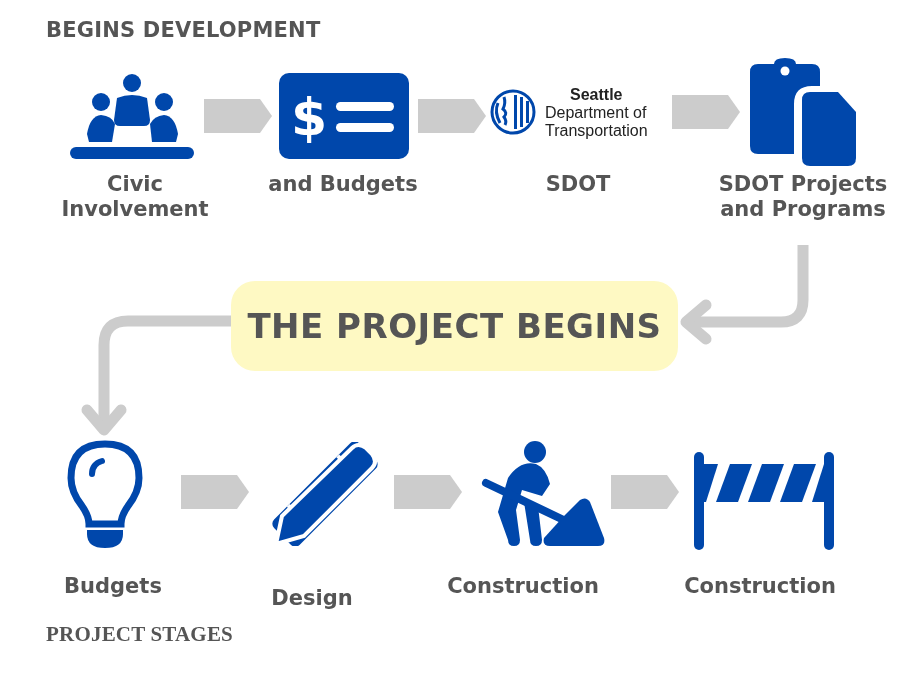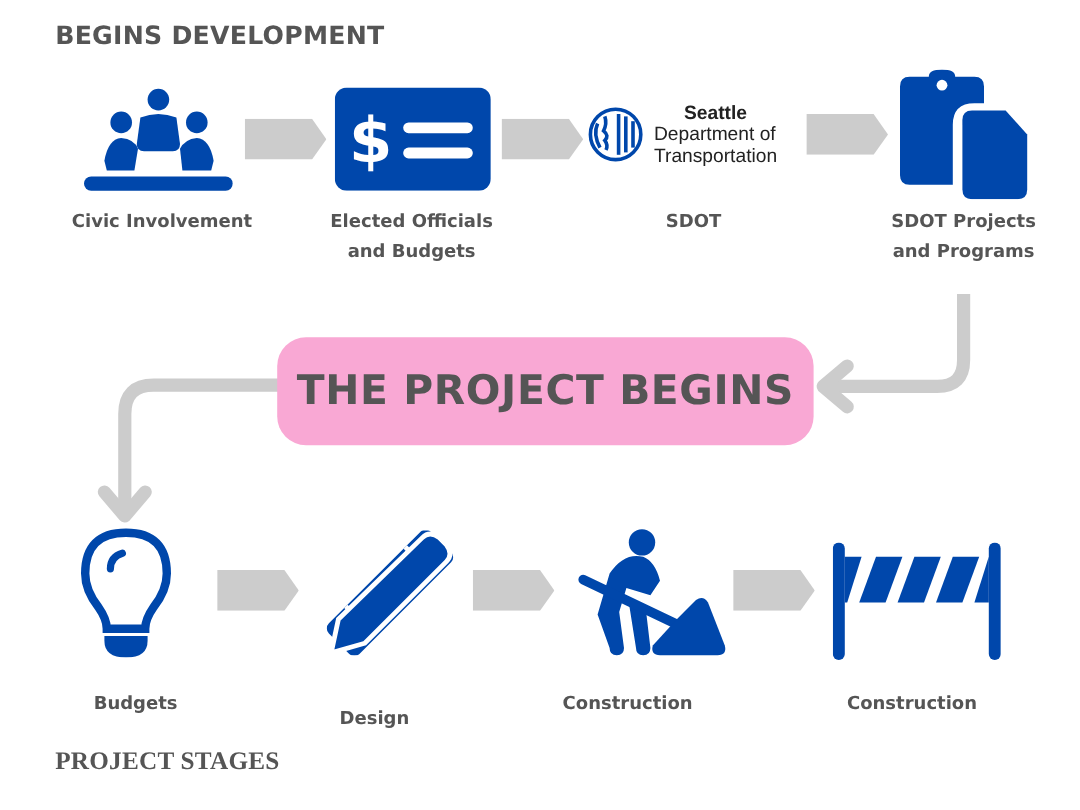--- a/index.html
+++ b/index.html
@@ -1,23 +1,23 @@
 <!DOCTYPE html>
 <html><head>
 <meta charset="utf-8">
 <style>
   html, body { margin: 0; padding: 0; background: #ffffff; }
   body { width: 900px; height: 675px; position: relative; overflow: hidden;
          font-family: "DejaVu Sans", "Liberation Sans", sans-serif; color: #555555; }
   .abs { position: absolute; }
   .section-title { position: absolute; font-weight: bold; font-size: 21px; color: #555555; letter-spacing: 0.2px; }
-  .label { position: absolute; font-weight: bold; font-size: 15px; color: #555555; text-align: center; line-height: 25px; }
+  .label { position: absolute; font-weight: bold; font-size: 21px; color: #555555; text-align: center; line-height: 25px; }
   .icon { position: absolute; }
   .chev { position: absolute; }
-  .begins { position: absolute; left: 231px; top: 281px; width: 447px; height: 90px; background: #f9a8d4;
+  .begins { position: absolute; left: 231px; top: 281px; width: 447px; height: 90px; background: #fef9c3;
             border-radius: 24px; display: flex; align-items: center; justify-content: center;
             font-weight: bold; font-size: 34px; color: #555555; letter-spacing: 0.5px; }
   .sdot-text { position: absolute; left: 545px; top: 86px; font-size: 16px; line-height: 18px; color: #222222;
                font-family: "Liberation Sans", sans-serif; }
   .sdot-text .b { font-weight: bold; text-align: center; }
 </style>
 </head>
 <body>
 
 <div class="section-title" style="left:46px; top:18px;">BEGINS DEVELOPMENT</div>
@@ -49,21 +49,20 @@
   <polygon points="0,0 56,0 68,17 56,34 0,34" fill="#cccccc"></polygon>
 </svg>
 
 <svg class="icon" style="left:279px; top:73px;" width="130" height="86" viewBox="0 0 130 86">
   <rect x="0" y="0" width="130" height="86" rx="10" fill="#0047AB"></rect>
   <text x="30" y="62" font-family="DejaVu Sans, sans-serif" font-weight="bold" font-size="52" fill="#ffffff" text-anchor="middle">$</text>
   <rect x="57" y="29" width="58" height="9" rx="4.5" fill="#ffffff"></rect>
   <rect x="57" y="50" width="58" height="9" rx="4.5" fill="#ffffff"></rect>
 </svg>
 <div class="label" style="left:253px; top:172px; width:180px;">
-  <div>Elected Officials</div>
   <div>and Budgets</div>
 </div>
 
 <svg class="chev" style="left:418px; top:99px;" width="68" height="34">
   <polygon points="0,0 56,0 68,17 56,34 0,34" fill="#cccccc"></polygon>
 </svg>
 
 <svg class="icon" style="left:490px; top:89px;" width="48" height="46" viewBox="0 0 48 46">
   <circle cx="23" cy="23" r="21" fill="none" stroke="#0047AB" stroke-width="3"></circle>
   <path d="M8 14 Q4 23 10 34 M14 8 Q16 14 13 20 Q18 24 14 28 Q17 32 15 36" fill="none" stroke="#0047AB" stroke-width="3"></path>

